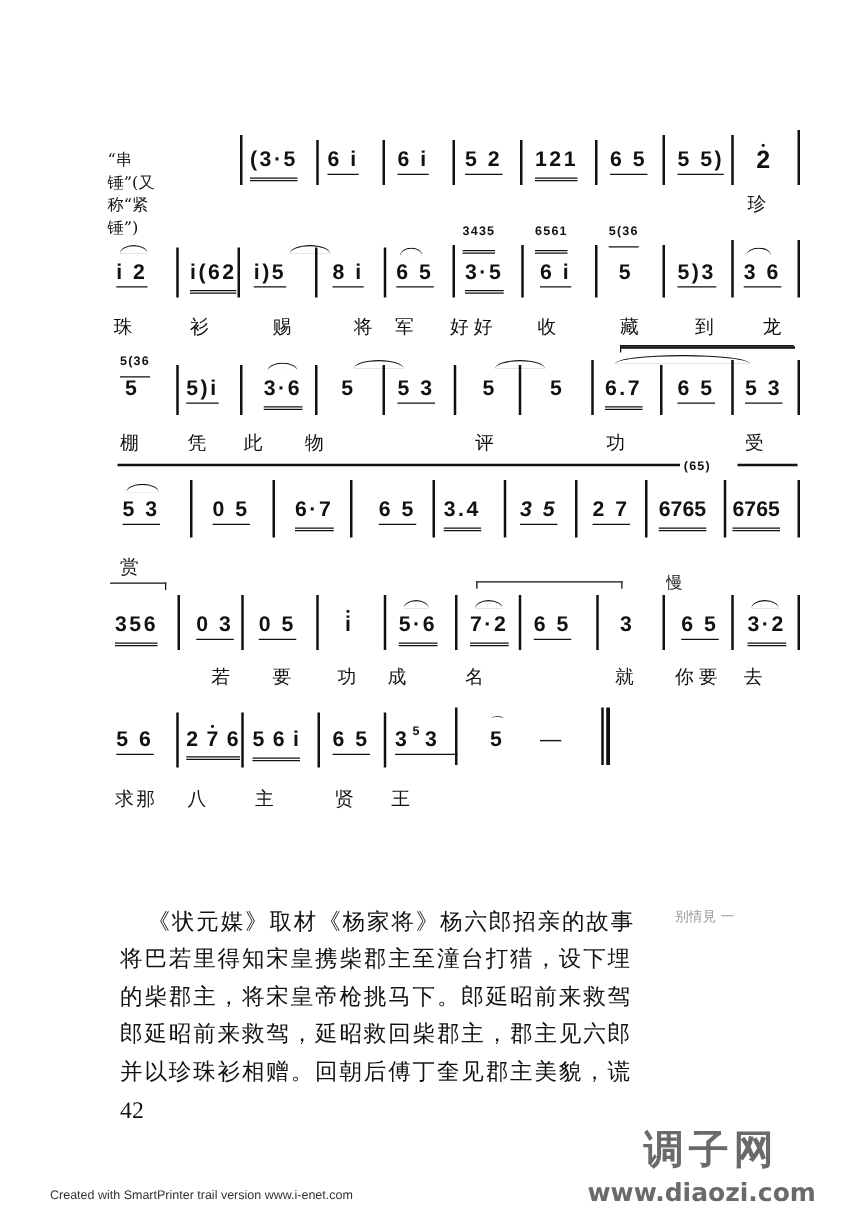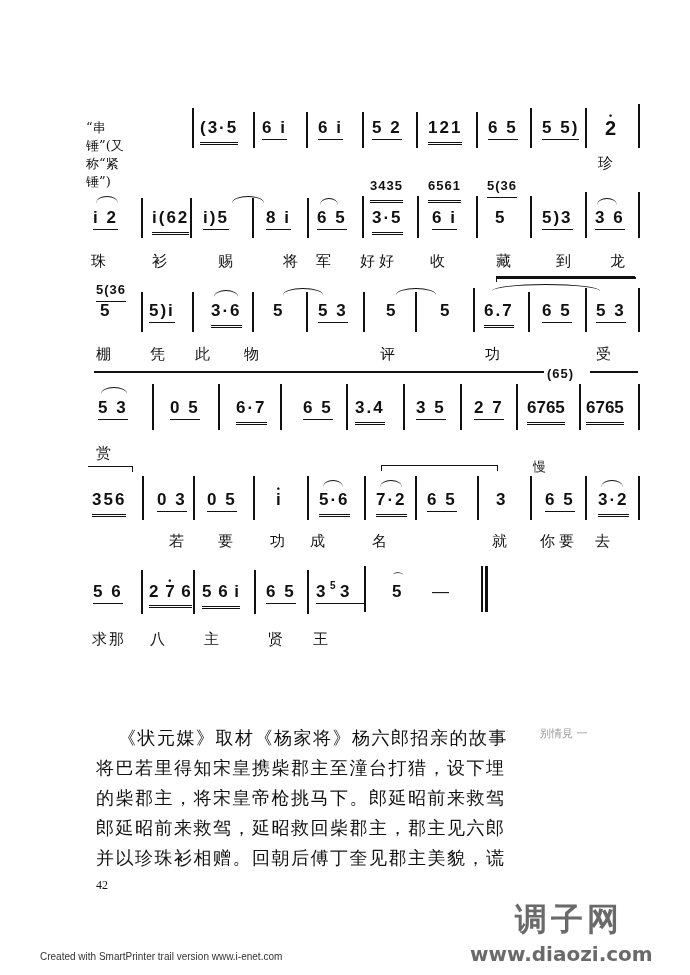--- a/index.html
+++ b/index.html
@@ -2,32 +2,32 @@
 <html><head>
 <meta charset="utf-8">
 <style>
   html, body { margin: 0; padding: 0; }
   body {
     width: 690px; height: 975px; background: #ffffff; position: relative; overflow: hidden;
     font-family: "DejaVu Sans", sans-serif; color: #111;
   }
   .abs { position: absolute; }
   .n { position: absolute; font-family: "Liberation Sans", sans-serif; font-weight: bold; font-size: 17px; letter-spacing: 2px; white-space: nowrap; line-height: 20px; }
-  .small { font-size: 13px; letter-spacing: 1px; }
+  .small { font-size: 10px; letter-spacing: 1px; }
   .ul1 { border-bottom: 1.5px solid #111; padding-bottom: 1px; }
   .ul2 { border-bottom: 3.5px double #111; padding-bottom: 4px; }
   .bar { position: absolute; width: 2px; background: #111; }
   .lyric { position: absolute; font-family: "DejaVu Serif", serif; font-size: 15px; line-height: 18px; white-space: nowrap; }
   .dot-above { position: relative; }
   .dot-above::before { content: "•"; position: absolute; left: 50%; transform: translateX(-50%); top: -11px; font-size: 9px; }
   .tie { position: absolute; border-top: 1.5px solid #111; border-radius: 50% 50% 0 0 / 100% 100% 0 0; height: 6px; }
   .bracket { position: absolute; border-top: 1.5px solid #111; border-left: 1.5px solid #111; border-right: 1.5px solid #111; height: 5px; }
   .hline { position: absolute; height: 1.5px; background: #111; }
   .prose { position: absolute; left: 96px; width: 430px; font-family: "DejaVu Serif", serif; font-size: 18px; line-height: 30px; letter-spacing: 1.5px; white-space: nowrap; }
-  .pagenum { position: absolute; left: 96px; top: 878px; font-family: "Liberation Serif", serif; font-size: 12px; }
+  .pagenum { position: absolute; left: 96px; top: 878px; font-family: "Liberation Serif", serif; font-size: 19px; }
   .footer { position: absolute; left: 40px; top: 951px; font-family: "Liberation Sans", sans-serif; font-size: 10px; color: #333; }
   .wm1 { position: absolute; left: 515px; top: 898px; font-family: "DejaVu Sans", sans-serif; font-weight: bold; font-size: 32px; color: #6a6a6a; letter-spacing: 4px; }
   .wm2 { position: absolute; left: 470px; top: 942px; font-family: "DejaVu Sans", sans-serif; font-weight: bold; font-size: 20px; color: #6a6a6a; }
 </style>
 </head>
 <body>
 
 <div class="abs">
   <span class="abs" style="left:86px;top:119px;font-size:13px;font-family:'DejaVu Serif',serif;">“串锤”(又称“紧锤”)</span>
   <div class="bar" style="left:192px;top:108px;height:40px;"></div>
@@ -138,21 +138,21 @@
   <span class="n ul1" style="left:98px;top:398px;">5 3</span>
   <div class="bar" style="left:152px;top:384px;height:46px;"></div>
   <span class="n ul1" style="left:170px;top:398px;">0 5</span>
   <div class="bar" style="left:218px;top:384px;height:46px;"></div>
   <span class="n ul2" style="left:236px;top:398px;">6·7</span>
   <div class="bar" style="left:280px;top:384px;height:46px;"></div>
   <span class="n ul1" style="left:303px;top:398px;">6 5</span>
   <div class="bar" style="left:346px;top:384px;height:46px;"></div>
   <span class="n ul2" style="left:355px;top:398px;">3.4</span>
   <div class="bar" style="left:403px;top:384px;height:46px;"></div>
-  <span class="n ul1" style="left:416px;top:398px;">3 5</span>
+  <span class="n ul1" style="left:416px;top:398px;font-style:italic;">3 5</span>
   <div class="bar" style="left:460px;top:384px;height:46px;"></div>
   <span class="n ul1" style="left:474px;top:398px;">2 7</span>
   <div class="bar" style="left:516px;top:384px;height:46px;"></div>
   <span class="n ul2" style="left:527px;top:398px;letter-spacing:0;">6765</span>
   <div class="bar" style="left:579px;top:384px;height:46px;"></div>
   <span class="n ul2" style="left:586px;top:398px;letter-spacing:0;">6765</span>
   <div class="bar" style="left:638px;top:384px;height:46px;"></div>
   <span class="lyric" style="left:96px;top:444px;">赏</span>
   <div class="bracket" style="left:88px;top:466px;width:44px;border-left:none;"></div>
 </div>

